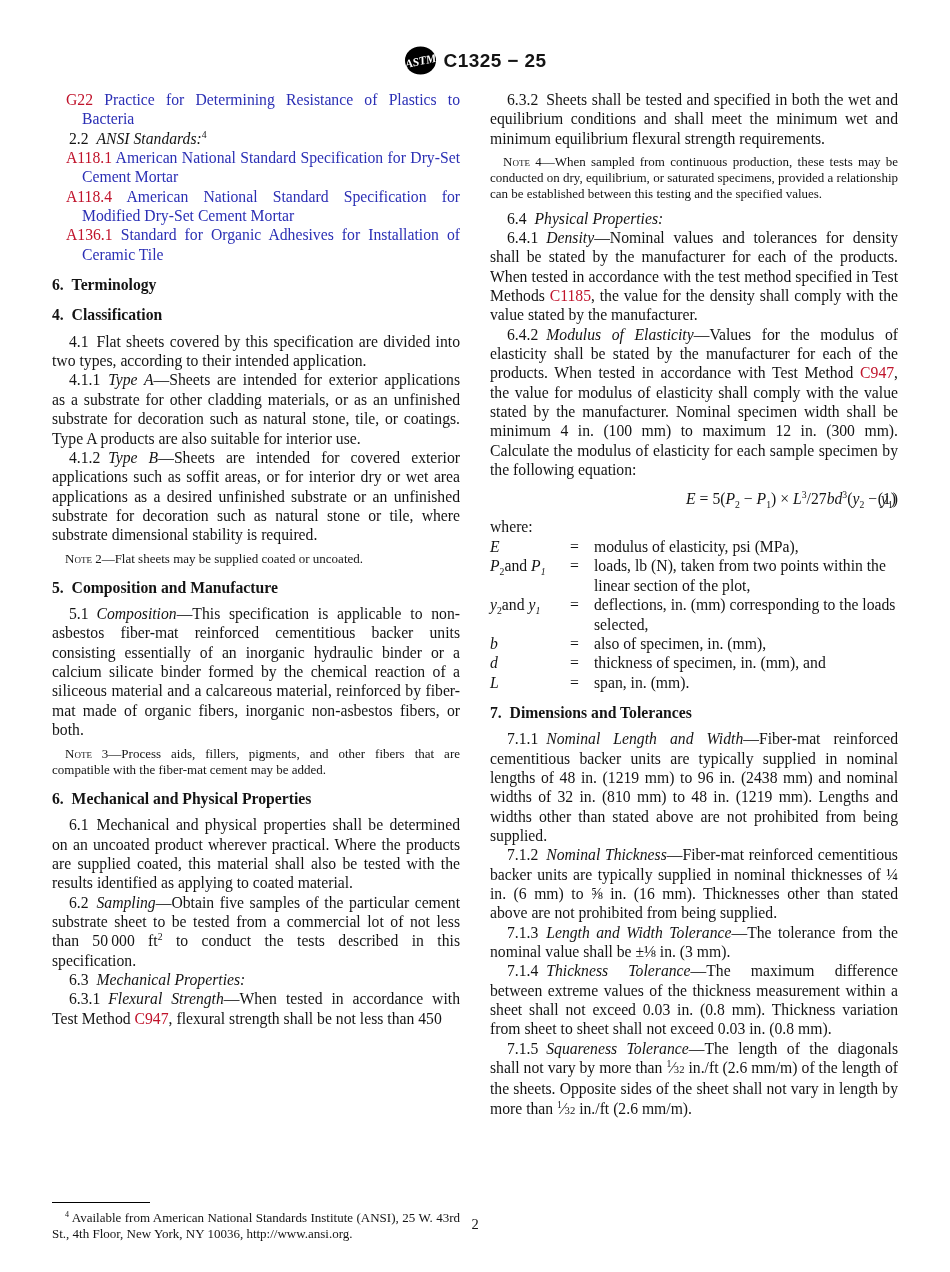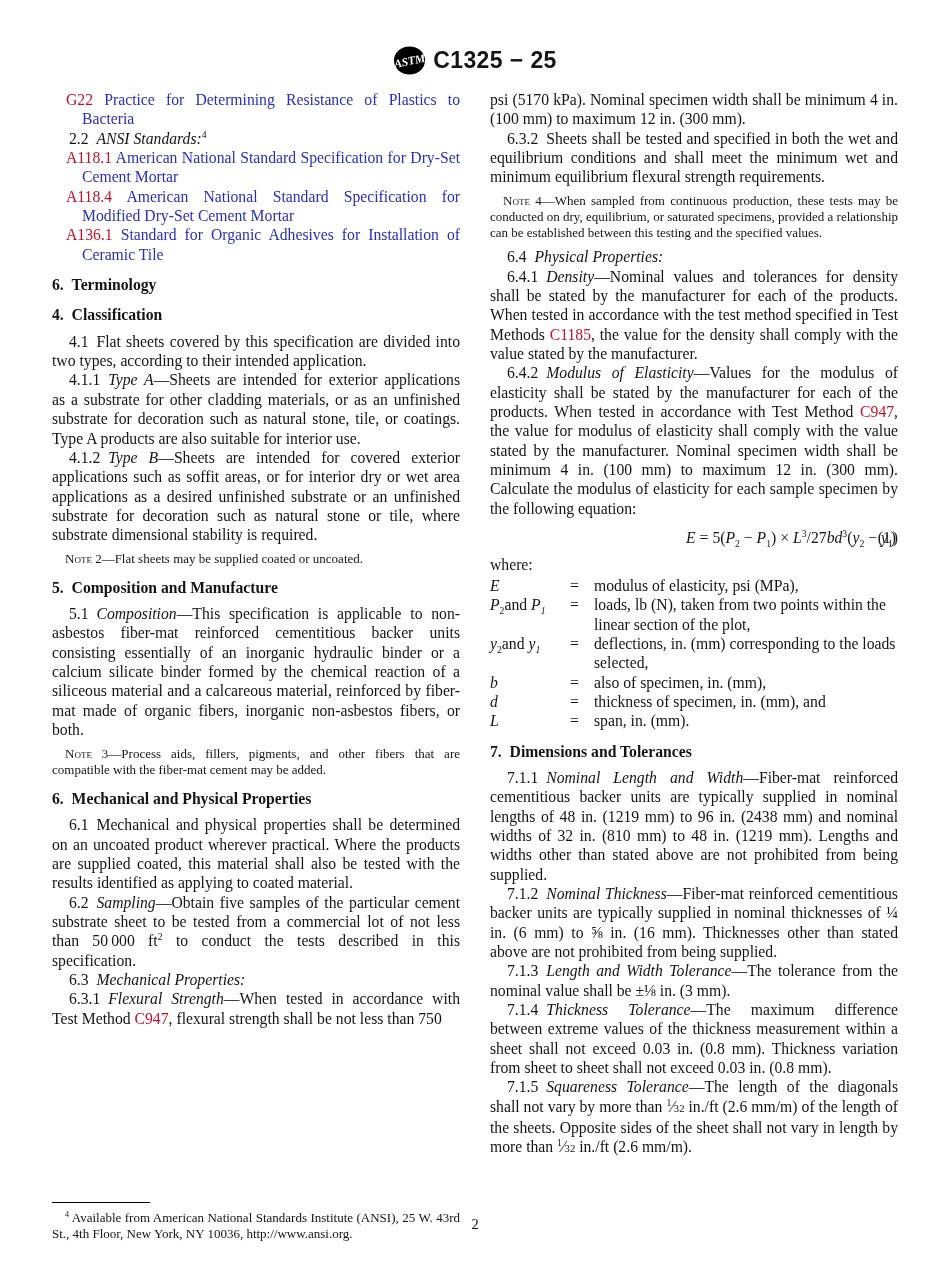--- a/index.html
+++ b/index.html
@@ -7,21 +7,21 @@
     position:relative;width:950px;height:1272px;background:#ffffff;
     font-family:"Liberation Serif","DejaVu Serif",serif;color:#141414;
     overflow:hidden;margin:0 auto;
   }
   .header{
     position:absolute;top:44px;left:0;width:100%;
     display:flex;justify-content:center;align-items:center;gap:7px;
   }
   .doc-code{
     font-family:"Liberation Sans","DejaVu Sans",sans-serif;
-    font-weight:bold;font-size:23px;letter-spacing:.4px;
+    font-weight:bold;font-size:19px;letter-spacing:.4px;
   }
   .cols{
     position:absolute;top:90px;left:52px;width:846px;
     display:flex;gap:30px;
   }
   .col{width:408px;font-size:15.7px;line-height:19.35px;text-align:justify;}
   .col p{margin:0;}
   p.para{text-indent:17px;}
   p.cont{text-indent:0;}
   p.ref{padding-left:30px;text-indent:-16px;margin-left:0 !important;}
@@ -84,24 +84,23 @@
         <p class="para"><span>4.1.1 </span><span class="s-i">Type A</span><span>—Sheets are intended for exterior applications as a substrate for other cladding materials, or as an unfinished substrate for decoration such as natural stone, tile, or coatings. Type A products are also suitable for interior use.</span></p>
         <p class="para"><span>4.1.2 </span><span class="s-i">Type B</span><span>—Sheets are intended for covered exterior applications such as soffit areas, or for interior dry or wet area applications as a desired unfinished substrate or an unfinished substrate for decoration such as natural stone or tile, where substrate dimensional stability is required.</span></p>
         <p class="note"><span class="s-sc">Note 2</span><span>—Flat sheets may be supplied coated or uncoated.</span></p>
         <p class="h2"><span>5. Composition and Manufacture</span></p>
         <p class="para"><span>5.1 </span><span class="s-i">Composition</span><span>—This specification is applicable to non-asbestos fiber-mat reinforced cementitious backer units consisting essentially of an inorganic hydraulic binder or a calcium silicate binder formed by the chemical reaction of a siliceous material and a calcareous material, reinforced by fiber-mat made of organic fibers, inorganic non-asbestos fibers, or both.</span></p>
         <p class="note"><span class="s-sc">Note 3</span><span>—Process aids, fillers, pigments, and other fibers that are compatible with the fiber-mat cement may be added.</span></p>
         <p class="h2"><span>6. Mechanical and Physical Properties</span></p>
         <p class="para"><span>6.1 Mechanical and physical properties shall be determined on an uncoated product wherever practical. Where the products are supplied coated, this material shall also be tested with the results identified as applying to coated material.</span></p>
         <p class="para"><span>6.2 </span><span class="s-i">Sampling</span><span>—Obtain five samples of the particular cement substrate sheet to be tested from a commercial lot of not less than 50 000 ft</span><span class="s-sup">2</span><span> to conduct the tests described in this specification.</span></p>
         <p class="para"><span>6.3 </span><span class="s-i">Mechanical Properties:</span></p>
-        <p class="para"><span>6.3.1 </span><span class="s-i">Flexural Strength</span><span>—When tested in accordance with Test Method </span><span class="s-red">C947</span><span>, flexural strength shall be not less than 750</span></p>
+        <p class="para"><span>6.3.1 </span><span class="s-i">Flexural Strength</span><span>—When tested in accordance with Test Method </span><span class="s-red">C947</span><span>, flexural strength shall be not less than 450</span></p>
       </div>
     <div class="col" id="col-right">
-        <p class="cont"><span>psi (5170 kPa). Nominal specimen width shall be minimum 4 in. (100 mm) to maximum 12 in. (300 mm).</span></p>
         <p class="para"><span>6.3.2 Sheets shall be tested and specified in both the wet and equilibrium conditions and shall meet the minimum wet and minimum equilibrium flexural strength requirements.</span></p>
         <p class="note"><span class="s-sc">Note 4</span><span>—When sampled from continuous production, these tests may be conducted on dry, equilibrium, or saturated specimens, provided a relationship can be established between this testing and the specified values.</span></p>
         <p class="para"><span>6.4 </span><span class="s-i">Physical Properties:</span></p>
         <p class="para"><span>6.4.1 </span><span class="s-i">Density</span><span>—Nominal values and tolerances for density shall be stated by the manufacturer for each of the products. When tested in accordance with the test method specified in Test Methods </span><span class="s-red">C1185</span><span>, the value for the density shall comply with the value stated by the manufacturer.</span></p>
         <p class="para"><span>6.4.2 </span><span class="s-i">Modulus of Elasticity</span><span>—Values for the modulus of elasticity shall be stated by the manufacturer for each of the products. When tested in accordance with Test Method </span><span class="s-red">C947</span><span>, the value for modulus of elasticity shall comply with the value stated by the manufacturer. Nominal specimen width shall be minimum 4 in. (100 mm) to maximum 12 in. (300 mm). Calculate the modulus of elasticity for each sample specimen by the following equation:</span></p>
         <div class="eq"><span><span class="s-i">E</span><span> = 5(</span><span class="s-i">P</span><span class="s-sub">2</span><span> − </span><span class="s-i">P</span><span class="s-sub">1</span><span>) × </span><span class="s-i">L</span><span class="s-sup">3</span><span>/27</span><span class="s-i">bd</span><span class="s-sup">3</span><span>(</span><span class="s-i">y</span><span class="s-sub">2</span><span> − </span><span class="s-i">y</span><span class="s-sub">1</span><span>)</span></span><span class="eq-num">(1)</span></div>
         <p class="cont"><span>where:</span></p>
         <div class="where">
           <div class="where-row">
             <span class="w-sym"><span class="s-i">E</span></span>

